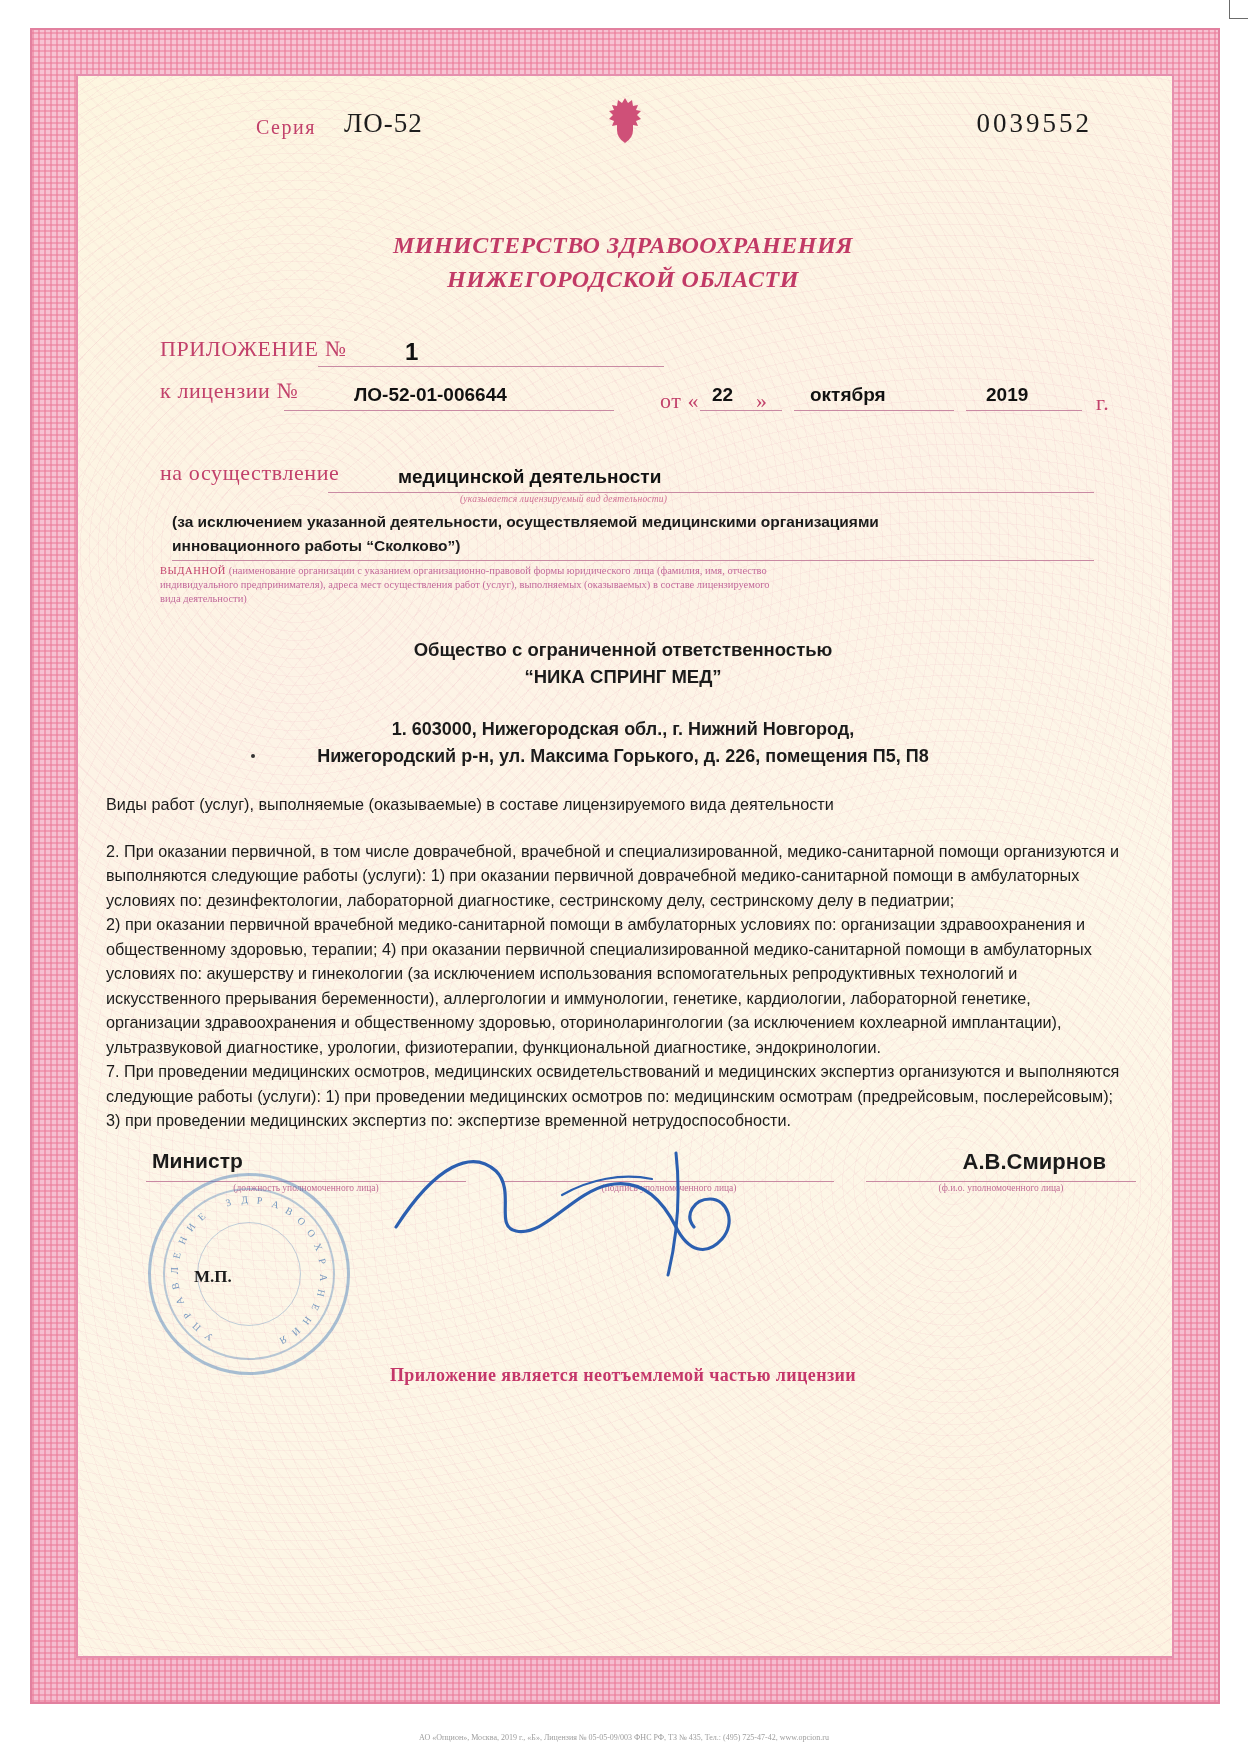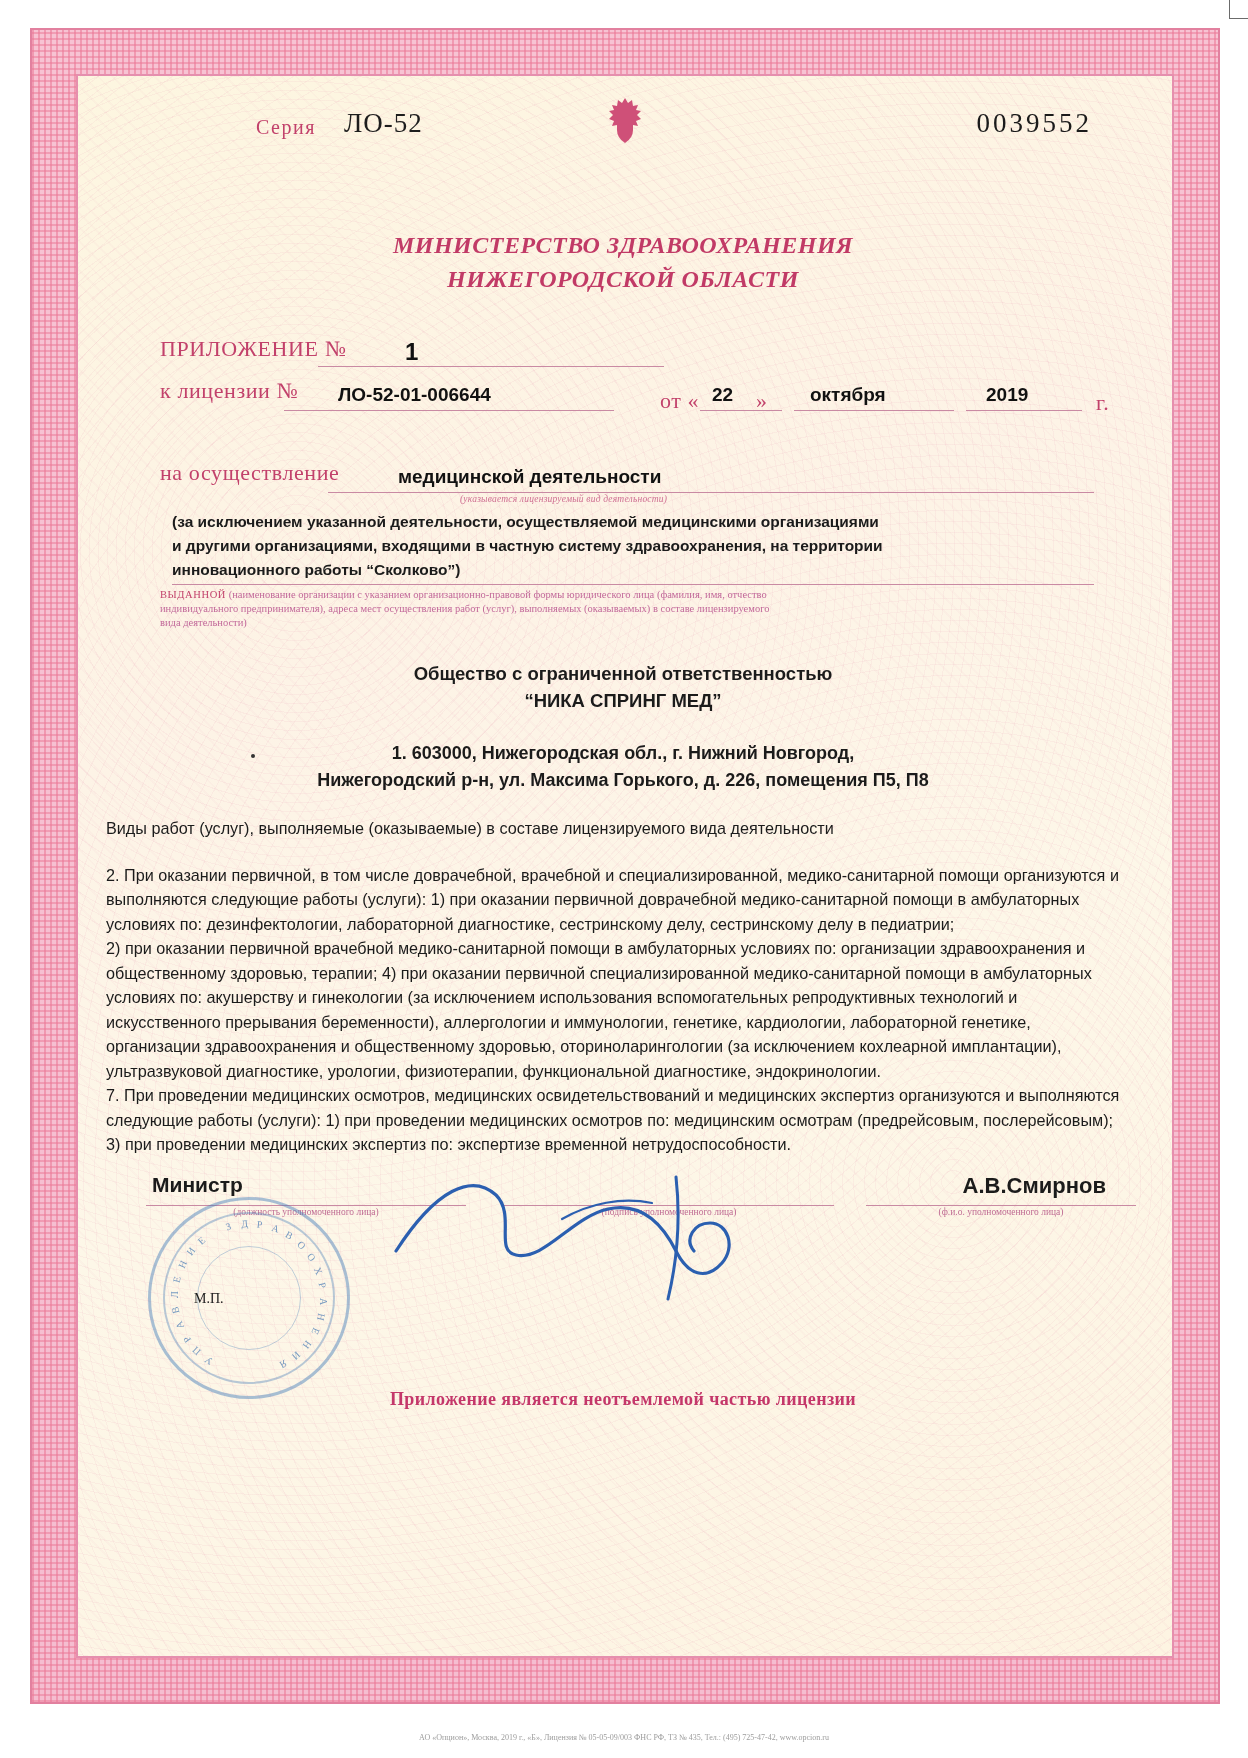--- a/index.html
+++ b/index.html
@@ -260,22 +260,22 @@
     top: 34px;
     color: #bf6b93;
     font-size: 9.5px;
     font-family: "Liberation Serif", serif;
     text-align: center;
   }
   .mp {
     position: absolute;
     left: 98px;
     top: 118px;
-    font-size: 14px;
-    font-weight: normal;
+    font-size: 17px;
+    font-weight: bold;
     font-family: "Liberation Serif", serif;
   }
   .stamp {
     position: absolute;
     left: 52px;
     top: 24px;
     width: 196px;
     height: 196px;
     border-radius: 50%;
     border: 3px solid rgba(70,125,185,0.55);
@@ -393,21 +393,21 @@
 
       <div class="f-row">
         <span class="f-label">ПРИЛОЖЕНИЕ №</span>
         <span class="f-line" style="left:158px; right:430px; top:30px;"></span>
         <span class="f-val big" style="left:245px; top:2px;">1</span>
       </div>
 
       <div class="f-row" style="height:56px;">
         <span class="f-label">к лицензии  №</span>
         <span class="f-line" style="left:124px; width:330px; top:32px;"></span>
-        <span class="f-val" style="left:178px; top:6px;">ЛО-52-01-006644</span>
+        <span class="f-val" style="left:194px; top:6px;">ЛО-52-01-006644</span>
 
         <span class="f-label" style="position:absolute; left:500px; top:10px;">от «</span>
         <span class="f-val" style="left:552px; top:6px;">22</span>
         <span class="f-label" style="position:absolute; left:596px; top:10px;">»</span>
         <span class="f-line" style="left:540px; width:82px; top:32px;"></span>
 
         <span class="f-val" style="left:650px; top:6px;">октября</span>
         <span class="f-line" style="left:634px; width:160px; top:32px;"></span>
 
         <span class="f-val" style="left:826px; top:6px;">2019</span>
@@ -417,21 +417,20 @@
 
       <div class="f-row" style="height:46px; margin-top:26px;">
         <span class="f-label">на осуществление</span>
         <span class="f-line" style="left:168px; right:0; top:32px;"></span>
         <span class="f-val" style="left:238px; top:6px;">медицинской деятельности</span>
         <span class="sub-hint" style="left:300px; top:34px;">(указывается лицензируемый вид деятельности)</span>
       </div>
 
       <div class="excl">
         <span>(за исключением указанной деятельности, осуществляемой медицинскими организациями</span><br>
-        <span>и другими организациями, входящими в частную систему здравоохранения, на территории</span>
         <span class="u">инновационного работы “Сколково”)</span>
       </div>
 
       <div class="issued-note">
         <span class="cap">ВЫДАННОЙ</span>
         <span>(наименование организации с указанием организационно-правовой формы юридического лица (фамилия, имя, отчество</span><br>
         <span>индивидуального предпринимателя), адреса мест осуществления работ (услуг), выполняемых (оказываемых) в составе лицензируемого</span><br>
         <span>вида деятельности)</span>
       </div>
     </div>

